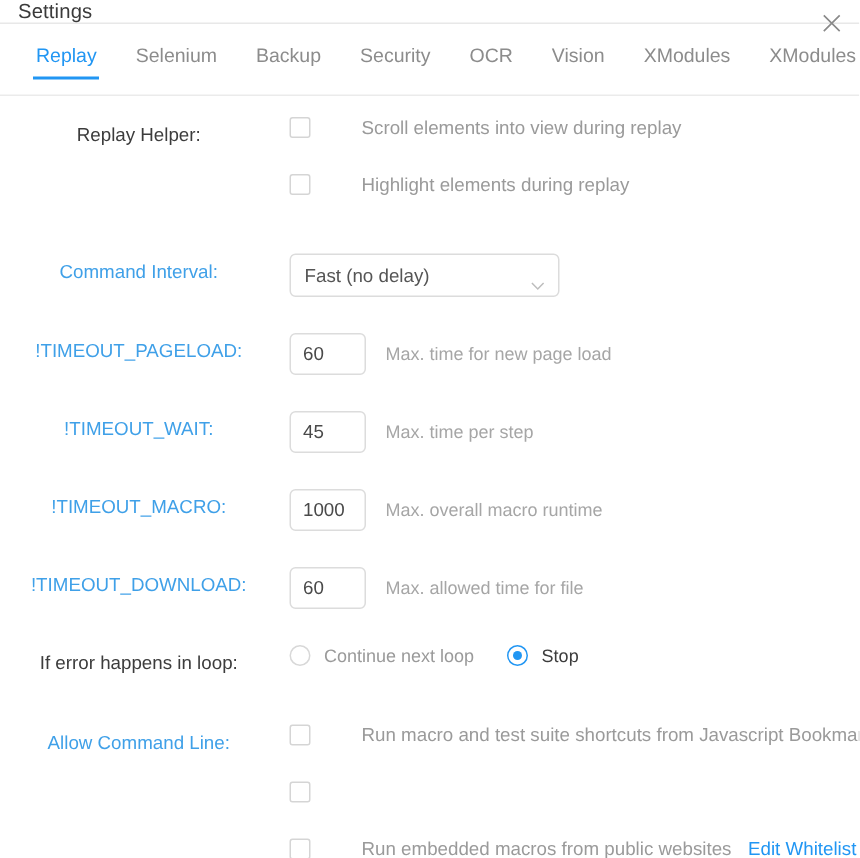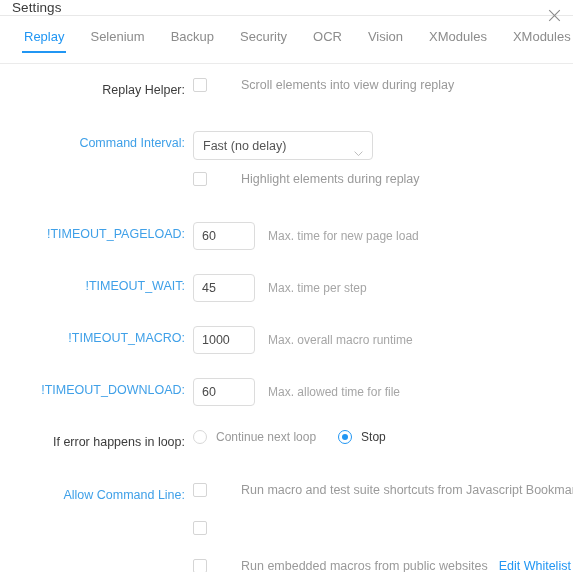--- a/index.html
+++ b/index.html
@@ -76,21 +76,21 @@
     align-items: flex-start;
     min-height: 26px;
   }
   .row.gap-lg { margin-top: 24px; }
   .row.gap-md { margin-top: 12px; }
   .row.gap-xl { margin-top: 27px; }
 
   .label {
     width: 193px;
     flex: 0 0 193px;
-    text-align: right;
+    text-align: center;
     font-size: 12.5px;
     padding-right: 8px;
     padding-top: 5px;
     white-space: nowrap;
   }
   .label.blue  { color: #3fa0e8; }
   .label.dark  { color: #3c3c3c; }
   .ctrl { display: flex; align-items: center; }
 
   
@@ -158,21 +158,21 @@
     color: #555;
   }
   .select .chev {
     position: absolute;
     right: 9px; top: 50%;
     margin-top: -3px;
   }
 
   
   .tinput {
-    width: 62px; height: 28px;
+    width: 51px; height: 28px;
     border: 1px solid #dcdcdc;
     border-radius: 4px;
     background: #fff;
     font-family: "Liberation Sans", sans-serif;
     font-size: 12.5px;
     color: #4a4a4a;
     padding: 0 8px;
     outline: none;
   }
   .hint {
@@ -219,44 +219,44 @@
     <div class="row">
       <div class="label dark">Replay Helper:</div>
       <div class="ctrl">
         <div class="cb-wrap">
           <span class="cb"></span>
           <span class="cb-label">Scroll elements into view during replay</span>
         </div>
       </div>
     </div>
 
+    <div class="row gap-md">
+      <div class="label"></div>
+      <div class="ctrl">
+        <div class="cb-wrap">
+          <span class="cb"></span>
+          <span class="cb-label">Highlight elements during replay</span>
+        </div>
+      </div>
+    </div>
+
     <div class="row gap-xl">
       <div class="label blue">Command Interval:</div>
       <div class="ctrl">
         <div class="select">
           <span class="val">Fast (no delay)</span>
           <span class="chev">
             <svg width="9" height="6" viewBox="0 0 9 6" aria-hidden="true">
               <path d="M0.6 0.6 L4.5 4.6 L8.4 0.6" stroke="#bdbdbd" stroke-width="1" fill="none"></path>
             </svg>
           </span>
         </div>
       </div>
     </div>
 
-    <div class="row gap-md">
-      <div class="label"></div>
-      <div class="ctrl">
-        <div class="cb-wrap">
-          <span class="cb"></span>
-          <span class="cb-label">Highlight elements during replay</span>
-        </div>
-      </div>
-    </div>
-
     <div class="row gap-lg">
       <div class="label blue">!TIMEOUT_PAGELOAD:</div>
       <div class="ctrl">
         <input class="tinput" type="text" value="60" style="">
         <span class="hint">Max. time for new page load</span>
       </div>
     </div>
 
     <div class="row gap-lg">
       <div class="label blue">!TIMEOUT_WAIT:</div>

